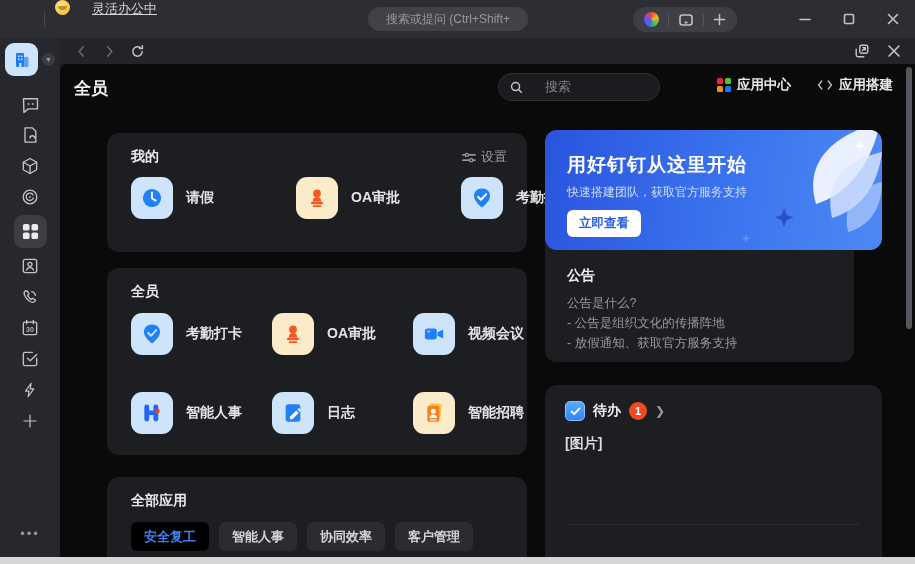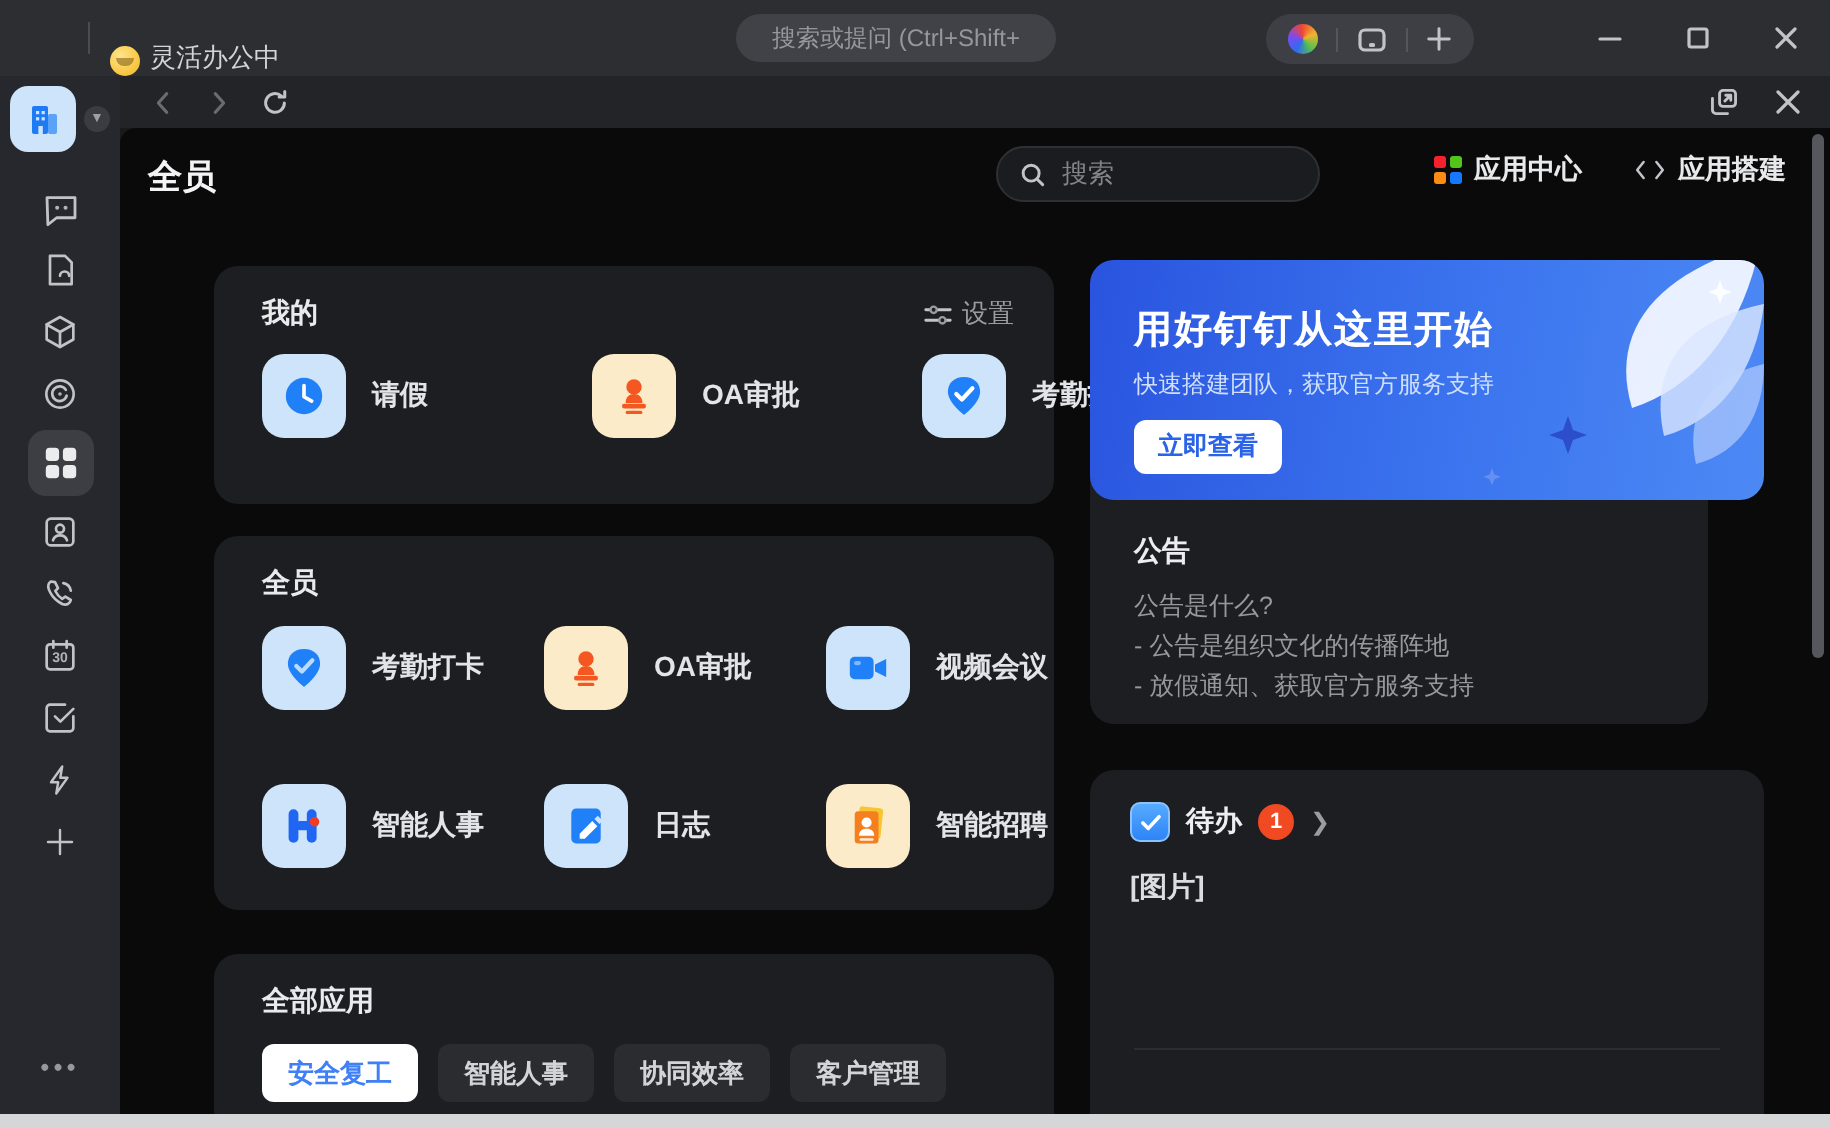--- a/index.html
+++ b/index.html
@@ -3,21 +3,21 @@
 <meta charset="utf-8">
 <style>
   * { margin:0; padding:0; box-sizing:border-box; }
   html,body { width:915px; height:564px; overflow:hidden; }
   body { font-family:"Liberation Sans","DejaVu Sans",sans-serif; background:#1a1a1c; position:relative; }
   .win { position:absolute; inset:0; }
 
   
   .titlebar { position:absolute; left:0; top:0; width:915px; height:38px; background:#2d2e32; }
   .tb-div { position:absolute; left:44px; top:11px; width:1px; height:16px; background:#4b4c51; }
-  .tb-status { position:absolute; left:55px; top:0; height:38px; display:flex; align-items:flex-end; gap:5px; color:#d3d4d7; font-size:13px; }
+  .tb-status { position:absolute; left:55px; top:0; height:38px; display:flex; align-items:flex-start; gap:22px; color:#d3d4d7; font-size:13px;text-decoration:underline; }
   .emoji-dot { width:15px; height:15px; border-radius:50%; background:radial-gradient(circle at 35% 32%, #ffe48a, #f7c53d 70%); position:relative; }
   .emoji-dot::after { content:""; position:absolute; left:3px; top:6px; width:9px; height:4px; border-radius:0 0 6px 6px; background:#7c5a12; opacity:.55; }
   .tb-search { position:absolute; left:368px; top:7px; width:160px; height:24px; border-radius:12px; background:#414247; color:#96979c; font-size:12px; display:flex; align-items:center; justify-content:center; white-space:nowrap; overflow:hidden; }
   .tb-pill { position:absolute; left:633px; top:7px; height:25px; border-radius:13px; background:#3e3f45; display:flex; align-items:center; padding:0 11px; gap:9px; }
   .pill-sep { width:1px; height:12px; background:#55565c; }
   .ai-circle { width:15px; height:15px; border-radius:50%; background:conic-gradient(from 210deg,#2f6bf0,#7b4bf0,#ef4436,#f0b32f,#57c24a,#2f6bf0); }
   .icon-stroke { stroke:#c2c3c7; fill:none; stroke-width:1.6; stroke-linecap:round; stroke-linejoin:round; }
   .win-btns { position:absolute; right:0; top:0; height:38px; display:flex; align-items:center; }
   .win-btn { width:44px; height:38px; display:flex; align-items:center; justify-content:center; }
 
@@ -32,38 +32,38 @@
   .cal-num { position:absolute; font-size:7px; font-weight:bold; color:#b2b3b8; letter-spacing:0; margin-top:2px; }
   .more-dots { position:absolute; bottom:16px; width:60px; text-align:center; color:#97989d; font-size:13px; letter-spacing:2px; }
 
   
   .navbar { position:absolute; left:60px; top:38px; width:855px; height:26px; background:#232428; display:flex; align-items:center; padding:0 14px; gap:13px; }
   .nav-right { margin-left:auto; display:flex; align-items:center; gap:17px; }
 
   
   .content { position:absolute; left:60px; top:64px; width:855px; height:493px; background:#0a0a0b; border-radius:8px 0 0 0; overflow:hidden; }
   .page-title { position:absolute; left:14px; top:13px; font-size:17px; font-weight:bold; color:#f3f3f5; }
-  .pg-search { position:absolute; left:438px; top:9px; width:162px; height:28px; border-radius:14px; background:#1b1c1f; border:1px solid #2f3034; display:flex; align-items:center; padding:5px 11px; gap:8px; color:#83848a; font-size:13px; }
+  .pg-search { position:absolute; left:438px; top:9px; width:162px; height:28px; border-radius:14px; background:#1b1c1f; border:1px solid #2f3034; display:flex; align-items:center; padding:5px 11px; gap:22px; color:#83848a; font-size:13px; }
   .hd-link { position:absolute; top:12px; display:flex; align-items:center; gap:6px; color:#e8e9eb; font-size:13.5px; font-weight:bold;padding-left:41px; }
   .ac-grid { width:14px; height:14px; display:grid; grid-template-columns:6px 6px; grid-template-rows:6px 6px; gap:2px; }
   .ac-grid i { border-radius:1.5px; }
 
   .card { position:absolute; background:#1d1e21; border-radius:12px; }
   .card-head { position:absolute; left:24px; top:15px; font-size:14px; font-weight:bold; color:#eaeaec; }
   .settings-btn { position:absolute; right:20px; top:15px; display:flex; align-items:center; gap:5px; color:#9b9ca1; font-size:13px; }
   .apps-row { position:absolute; left:24px; display:flex; }
   .app-item { width:141px; display:flex; align-items:center; gap:13px; }
   .tile { width:42px; height:42px; border-radius:11px; display:flex; align-items:center; justify-content:center; flex:none; }
   .tile.blue { background:#cde4fb; }
   .tile.cream { background:#fcebc9; }
   .app-label { font-size:14px; color:#e3e4e7; font-weight:bold; }
 
   .tabs-row { position:absolute; left:24px; top:45px; display:flex; gap:10px; }
   .tab { height:29px; padding:0 13px; border-radius:6px; background:#2b2c30; color:#d3d4d8; font-size:13px; font-weight:bold; display:flex; align-items:center; }
-  .tab.active { background:#ffffff; color:#3f80f6; }
+  .tab.active { background:#000000; color:#3f80f6; }
 
   
   .banner { position:absolute; left:0; top:0; width:337px; height:120px; border-radius:12px; background:linear-gradient(100deg,#2a54df 0%,#3b74ee 55%,#4d89f5 100%); overflow:hidden; }
   .bn-title { position:absolute; left:22px; top:22px; font-size:19px; font-weight:bold; color:#ffffff; letter-spacing:1px; }
   .bn-sub { position:absolute; left:22px; top:54px; font-size:12px; color:#cfdffc; }
   .bn-cta { position:absolute; left:22px; top:80px; background:#ffffff; color:#2a62e8; font-size:12.5px; font-weight:bold; padding:5px 12px; border-radius:6px; }
   .bn-decor { position:absolute; right:0; top:0; }
   .ann-title { position:absolute; left:22px; top:137px; font-size:14px; font-weight:bold; color:#ededef; }
   .ann-body { position:absolute; left:22px; top:163px; color:#97989d; font-size:12.5px; line-height:20px; }
   .todo-head { position:absolute; left:20px; top:16px; display:flex; align-items:center; gap:8px; }

